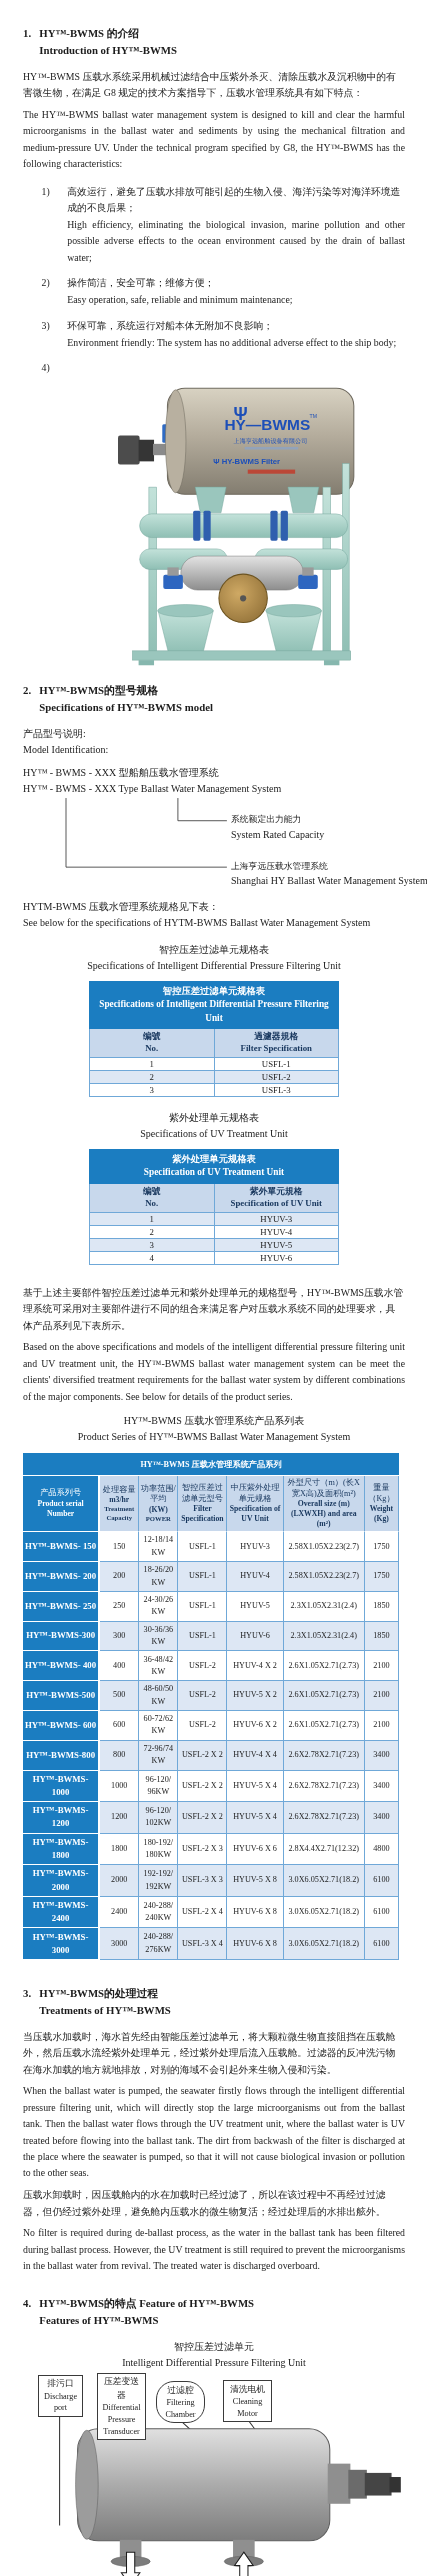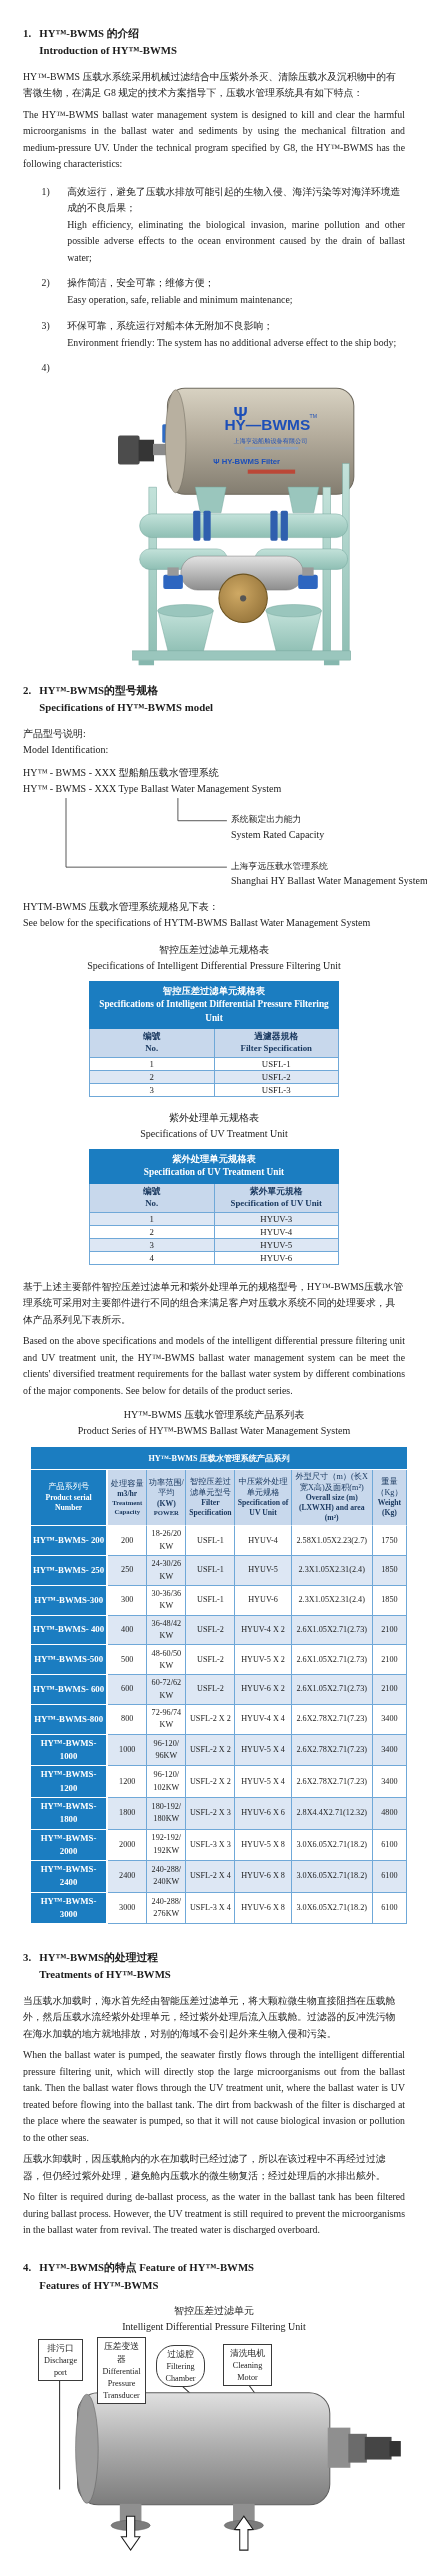--- a/index.html
+++ b/index.html
@@ -27,21 +27,21 @@
   .feat-body .en{font-size:9.8px;line-height:1.65;text-align:justify;margin-top:1px;}
   
   .spec-table{border-collapse:collapse;margin:0 auto;width:250px;text-align:center;table-layout:fixed;}
   .spec-table th,.spec-table td{border:0.5px solid var(--tblborder);padding:1px 2.1px;font-size:8.8px;}
   .spec-table .blue-head{background:var(--blue);color:#fff;border:0.5px solid var(--blue);padding:3.1px 2.1px;}
   .spec-table .blue-head div{font-size:9.3px;font-weight:bold;line-height:1.45;}
   .spec-table .col-head th{background:var(--colhead);color:#17365d;font-weight:bold;line-height:1.35;padding:2.1px;}
   .t1 tbody tr:nth-of-type(even){background:var(--tint);}
   .t2 tbody tr:nth-of-type(odd){background:var(--tint);}
   
-  .pt-table{border-collapse:separate;border-spacing:0;table-layout:fixed;width:376px;margin-left:8px;}
+  .pt-table{border-collapse:separate;border-spacing:0;table-layout:fixed;width:376px;margin-left:0;}
   .pt-table th,.pt-table td{font-size:8.2px;text-align:center;vertical-align:middle;}
   .pt-band{background:var(--blue);color:#fff;font-size:11.3px;font-weight:bold;padding:5.2px 2.1px;border-bottom:1.5px solid #fff;}
   .pt-colhead th{background:var(--colhead);color:#17365d;padding:2.1px 1px;line-height:1.3;border-right:0.5px solid var(--tblborder);border-bottom:1px solid #fff;}
   .pt-colhead th.blue-cell{border-right:2.1px solid #fff;}
   .pt-colhead .cnh{font-size:8.2px;font-weight:normal;color:#17365d;}
   .pt-colhead .bh{font-weight:bold;font-size:7.7px;}
   .pt-table td{border-right:0.5px solid var(--tblborder);border-bottom:0.5px solid var(--tblborder);padding:2.1px 1px;line-height:1.5;}
   .pt-table .blue-cell{background:var(--blue);color:#fff;font-weight:bold;font-size:8.8px;border-bottom:1.5px solid #fff;border-right:2.1px solid #fff;}
   .pt-table tbody tr:nth-of-type(even) td:not(.blue-cell){background:var(--tint);}
   
@@ -292,21 +292,21 @@
             <td>HYUV-5</td>
           </tr>
 
           <tr>
             <td>4</td>
             <td>HYUV-6</td>
           </tr>
         </tbody>
     </table>
 
-    <p class="para cn" style="margin-top:14px;">基于上述主要部件智控压差过滤单元和紫外处理单元的规格型号，HY™-BWMS压载水管理系统可采用对主要部件进行不同的组合来满足客户对压载水系统不同的处理要求，具体产品系列见下表所示。</p>
+    <p class="para cn" style="margin-top:20px;">基于上述主要部件智控压差过滤单元和紫外处理单元的规格型号，HY™-BWMS压载水管理系统可采用对主要部件进行不同的组合来满足客户对压载水系统不同的处理要求，具体产品系列见下表所示。</p>
     <p class="para en">Based on the above specifications and models of the intelligent differential pressure filtering unit and UV treatment unit, the HY™-BWMS ballast water management system can be meet the clients' diversified treatment requirements for the ballast water system by different combinations of the major components. See below for details of the product series.</p>
 
     <div class="subhead center" style="margin-top:8.2px;">HY™-BWMS  压载水管理系统产品系列表</div>
     <div class="subhead center" style="margin-bottom:8.2px;">Product Series of HY™-BWMS Ballast Water Management System</div>
 
     <table class="pt-table">
       <colgroup>
         <col style="width:77px">
           <col style="width:39px">
           <col style="width:39px">
@@ -347,20 +347,29 @@
             <div class="bh">Overall size (m) (LXWXH) and area (m²)</div>
           </th>
           <th>
             <div class="cnh">重量（Kg）</div>
             <div class="bh">Weight (Kg)</div>
           </th>
         </tr>
       </thead>
       <tbody>
 
+          <tr>
+            <td class="blue-cell">HY™-BWMS- 150</td>
+            <td>150</td>
+            <td>12-18/14 KW</td>
+            <td>USFL-1</td>
+            <td>HYUV-3</td>
+            <td>2.58X1.05X2.23(2.7)</td>
+            <td>1750</td>
+          </tr>
 
           <tr>
             <td class="blue-cell">HY™-BWMS- 200</td>
             <td>200</td>
             <td>18-26/20 KW</td>
             <td>USFL-1</td>
             <td>HYUV-4</td>
             <td>2.58X1.05X2.23(2.7)</td>
             <td>1750</td>
           </tr>

